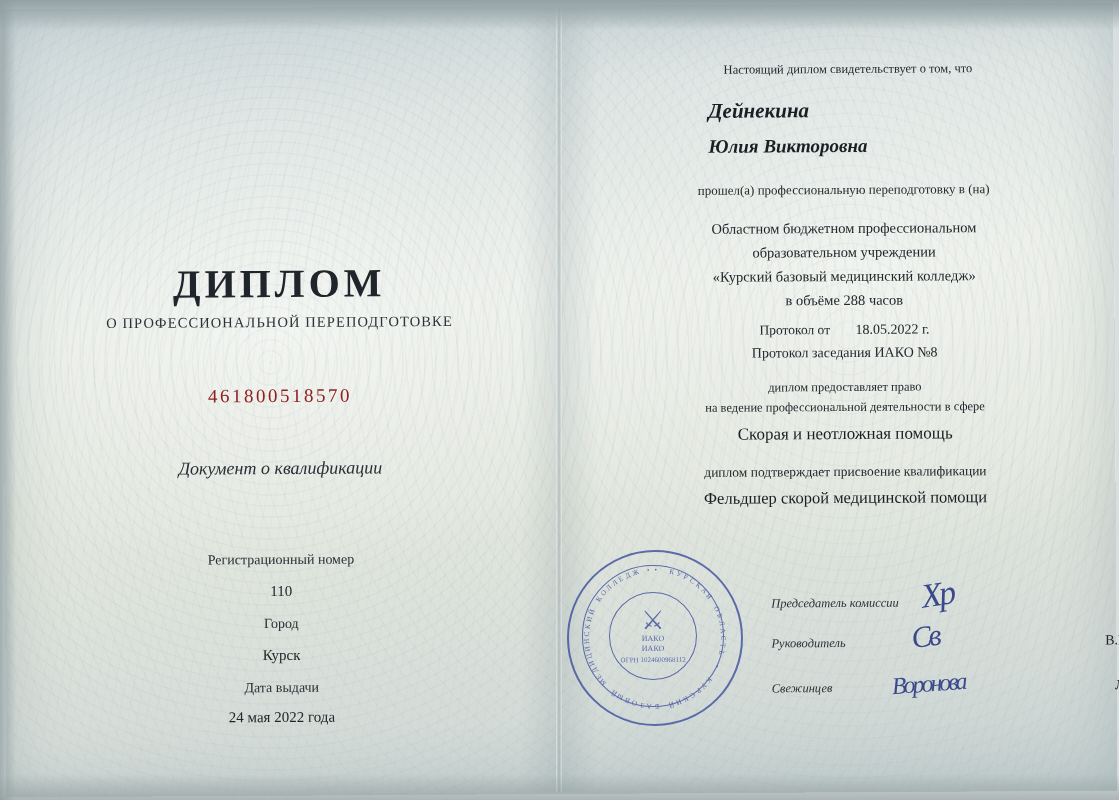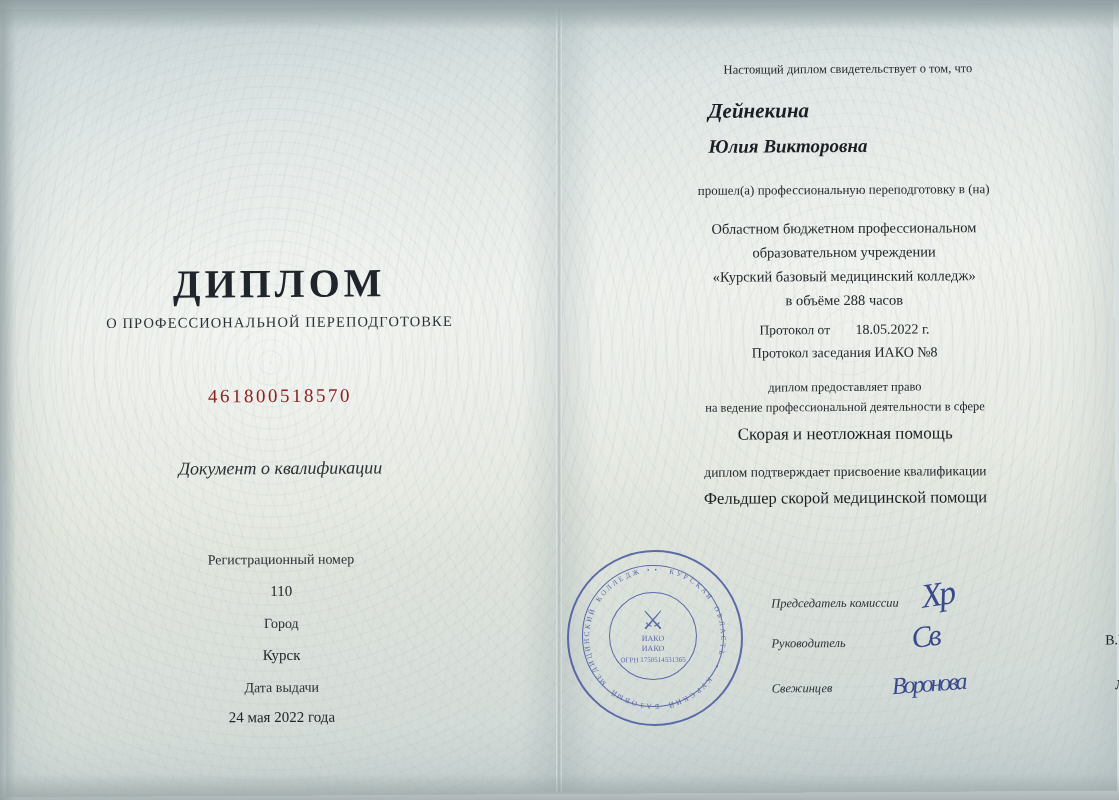--- a/index.html
+++ b/index.html
@@ -437,17 +437,17 @@
         <span style="transform: rotate(238.421deg) translate(72px) rotate(90deg);">Е</span>
         <span style="transform: rotate(244.737deg) translate(72px) rotate(90deg);">Д</span>
         <span style="transform: rotate(251.053deg) translate(72px) rotate(90deg);">Ж</span>
         <span style="transform: rotate(257.368deg) translate(72px) rotate(90deg);"> </span>
         <span style="transform: rotate(263.684deg) translate(72px) rotate(90deg);">•</span>
       </div>
     <div class="stamp-inner">
       <div class="stamp-emblem">⚔</div>
       <div>ИАКО</div>
       <div>ИАКО</div>
-      <div class="stamp-code">ОГРН 1750514531365</div>
+      <div class="stamp-code">ОГРН 1024600968112</div>
     </div>
   </div>
 
 </div>
 
 </body></html>

